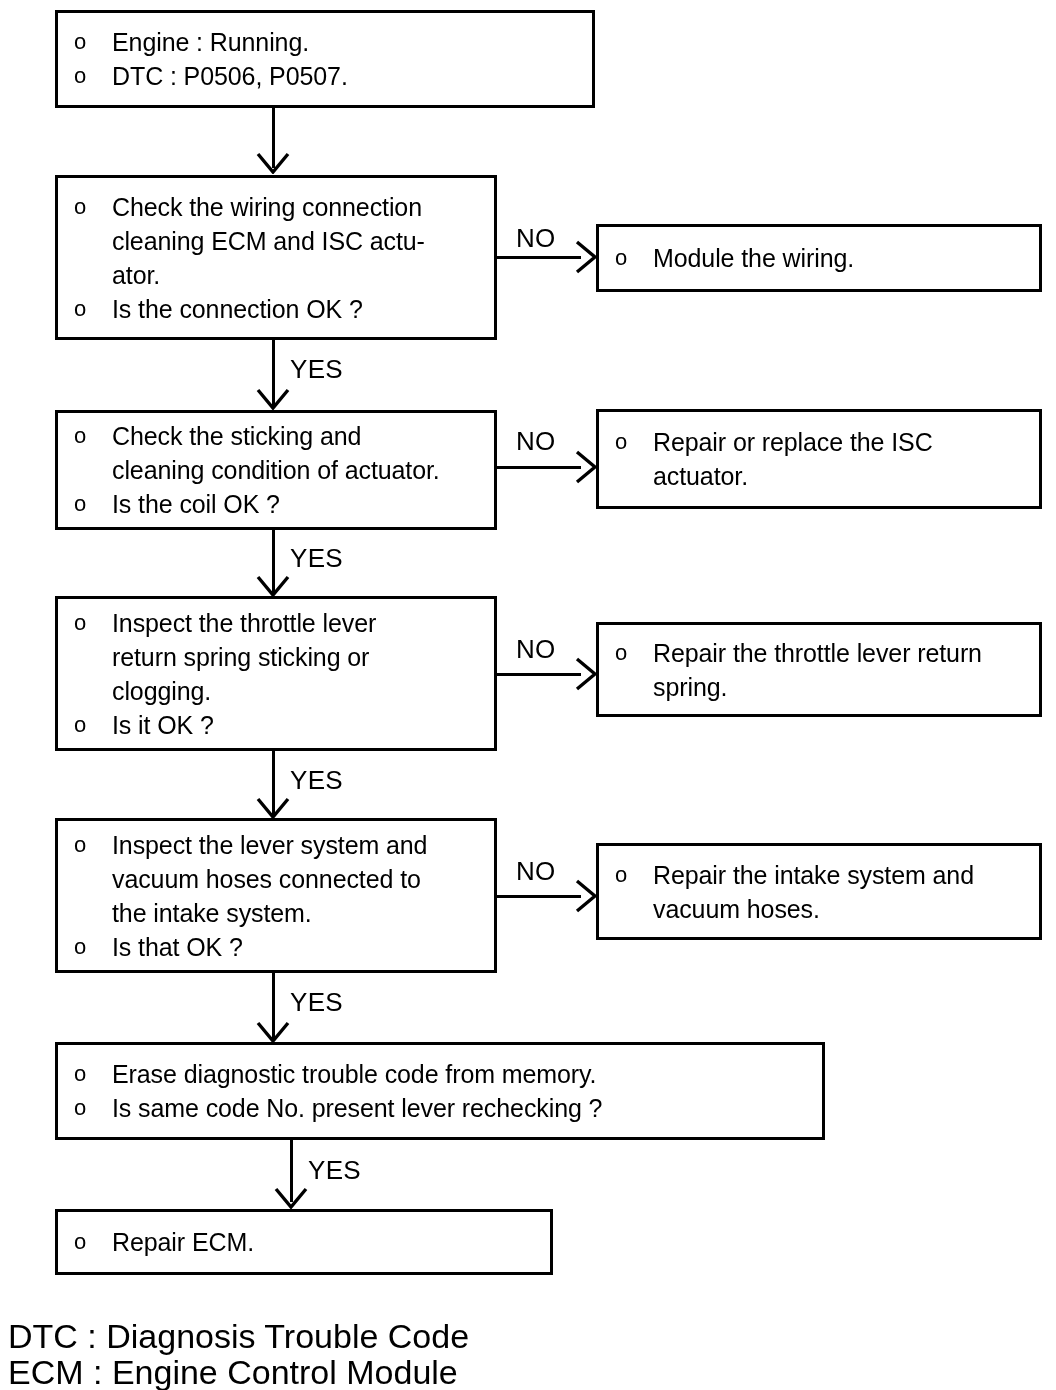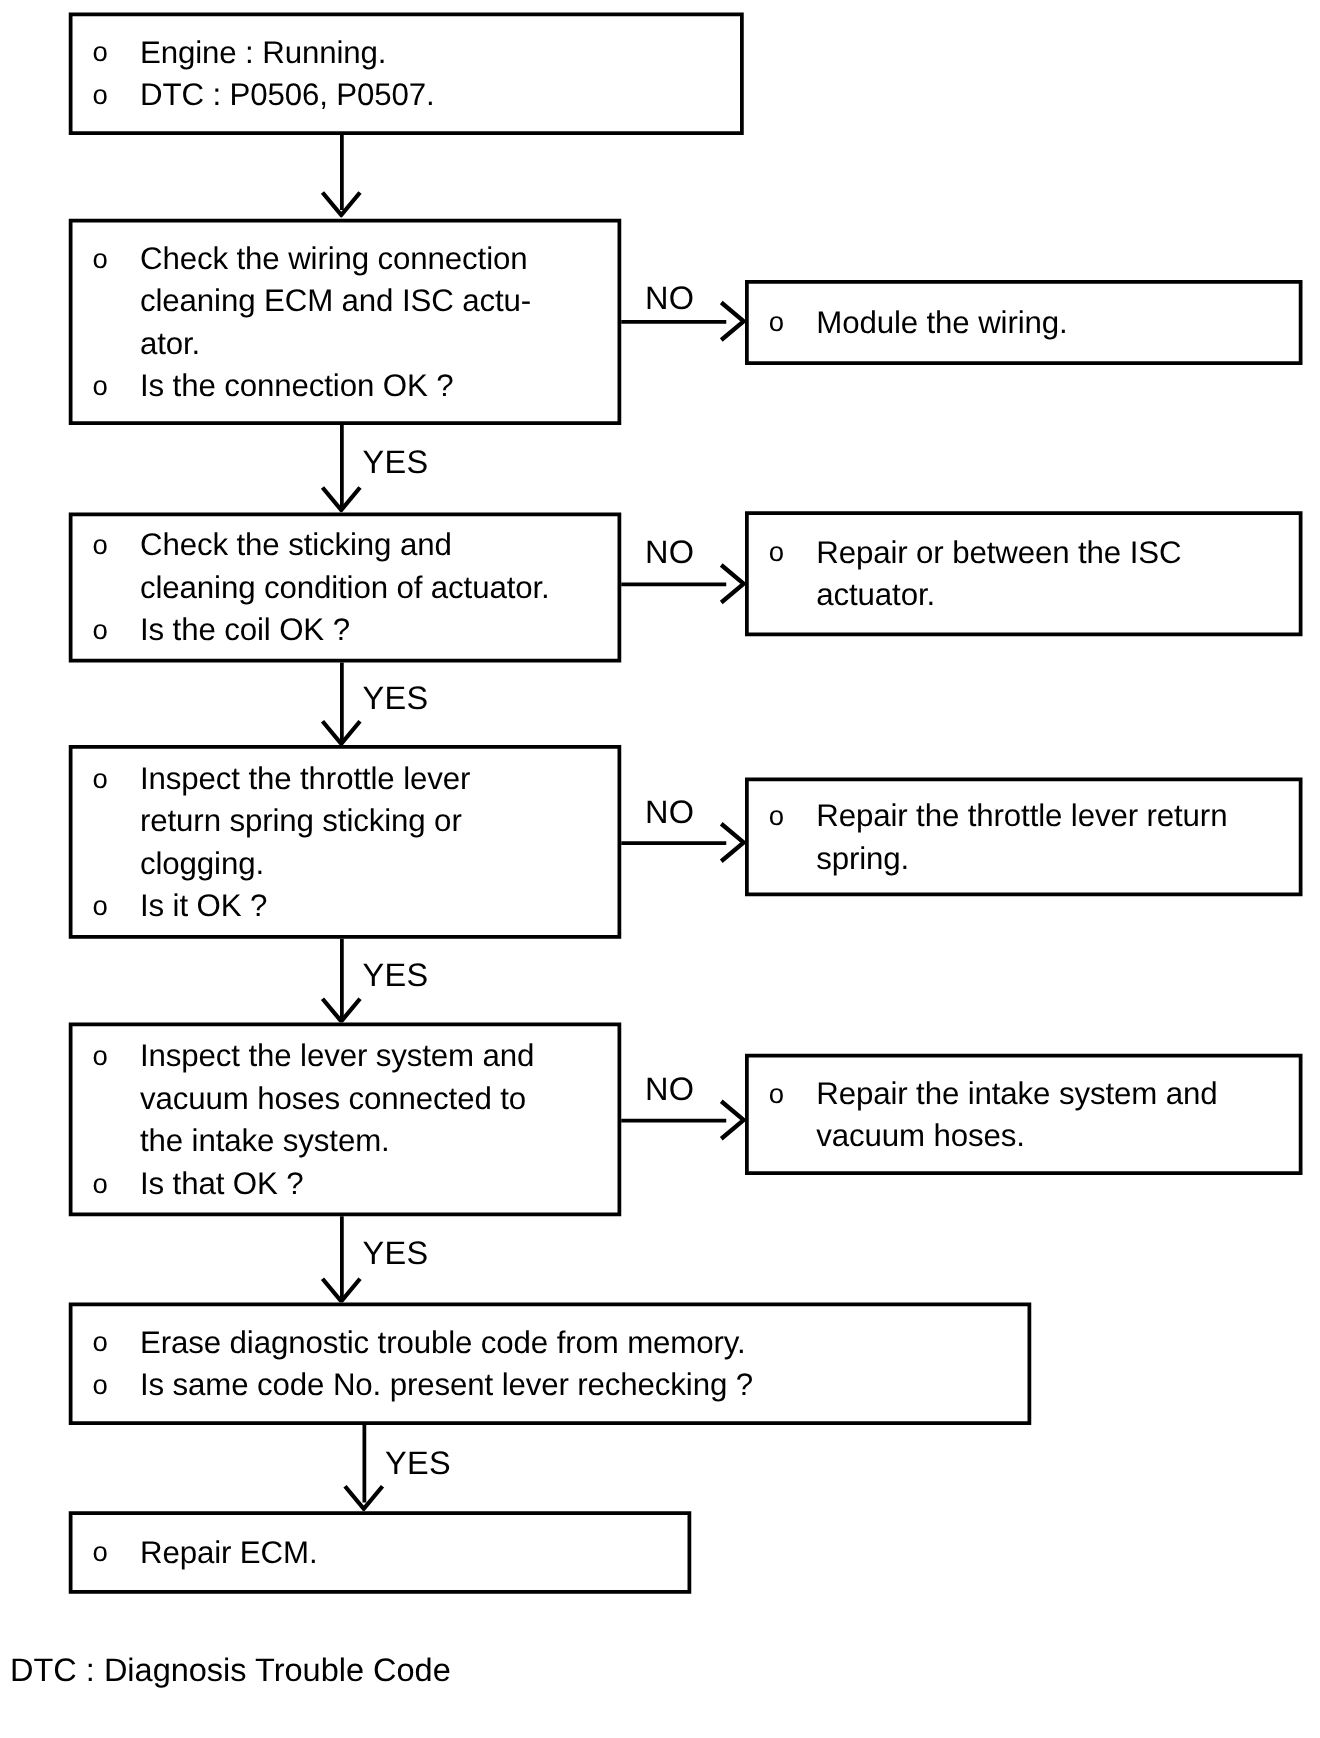--- a/index.html
+++ b/index.html
@@ -76,21 +76,21 @@
     font-size: 26px;
     line-height: 26px;
     letter-spacing: 0.3px;
     white-space: nowrap;
   }
 
   
   .legend {
     position: absolute;
     left: 8px;
-    font-size: 26px;
+    font-size: 34px;
     line-height: 36px;
     white-space: nowrap;
   }
 </style>
 </head>
 <body>
 
 <div id="page">
 
   <div class="fc-box" style="left:55px; top:10px; width:540px; height:98px;">
@@ -172,21 +172,21 @@
     <svg width="22" height="34" viewBox="0 0 22 34">
       <path d="M2 2 L20 17 L2 32" fill="none" stroke="#000000" stroke-width="3.4"></path>
     </svg>
   </div>
   <div class="edge-label" style="left:516px; top:428px;">NO</div>
 
   <div class="fc-box" style="left:596px; top:409px; width:446px; height:100px;">
     <div class="lines">
       <div class="bullet-line">
         <span class="bullet-mark">o</span>
-        <span class="bullet-text">Repair or between the ISC
+        <span class="bullet-text">Repair or replace the ISC
 actuator.</span>
       </div>
     </div>
   </div>
 
   <div class="v-line" style="left:272px; top:530px; height:64px;"></div>
   <div class="arrow-down" style="left:256px; top:575px;">
     <svg width="34" height="22" viewBox="0 0 34 22">
       <path d="M2 2 L17 20 L32 2" fill="none" stroke="#000000" stroke-width="3.4"></path>
     </svg>
@@ -299,14 +299,15 @@
   <div class="fc-box" style="left:55px; top:1209px; width:498px; height:66px;">
     <div class="lines">
       <div class="bullet-line">
         <span class="bullet-mark">o</span>
         <span class="bullet-text">Repair ECM.</span>
       </div>
     </div>
   </div>
 
   <div class="legend" style="top:1318px;">DTC : Diagnosis Trouble Code</div>
+  <div class="legend" style="top:1354px;">ECM : Engine Control Module</div>
 
 </div>
 
 </body></html>

